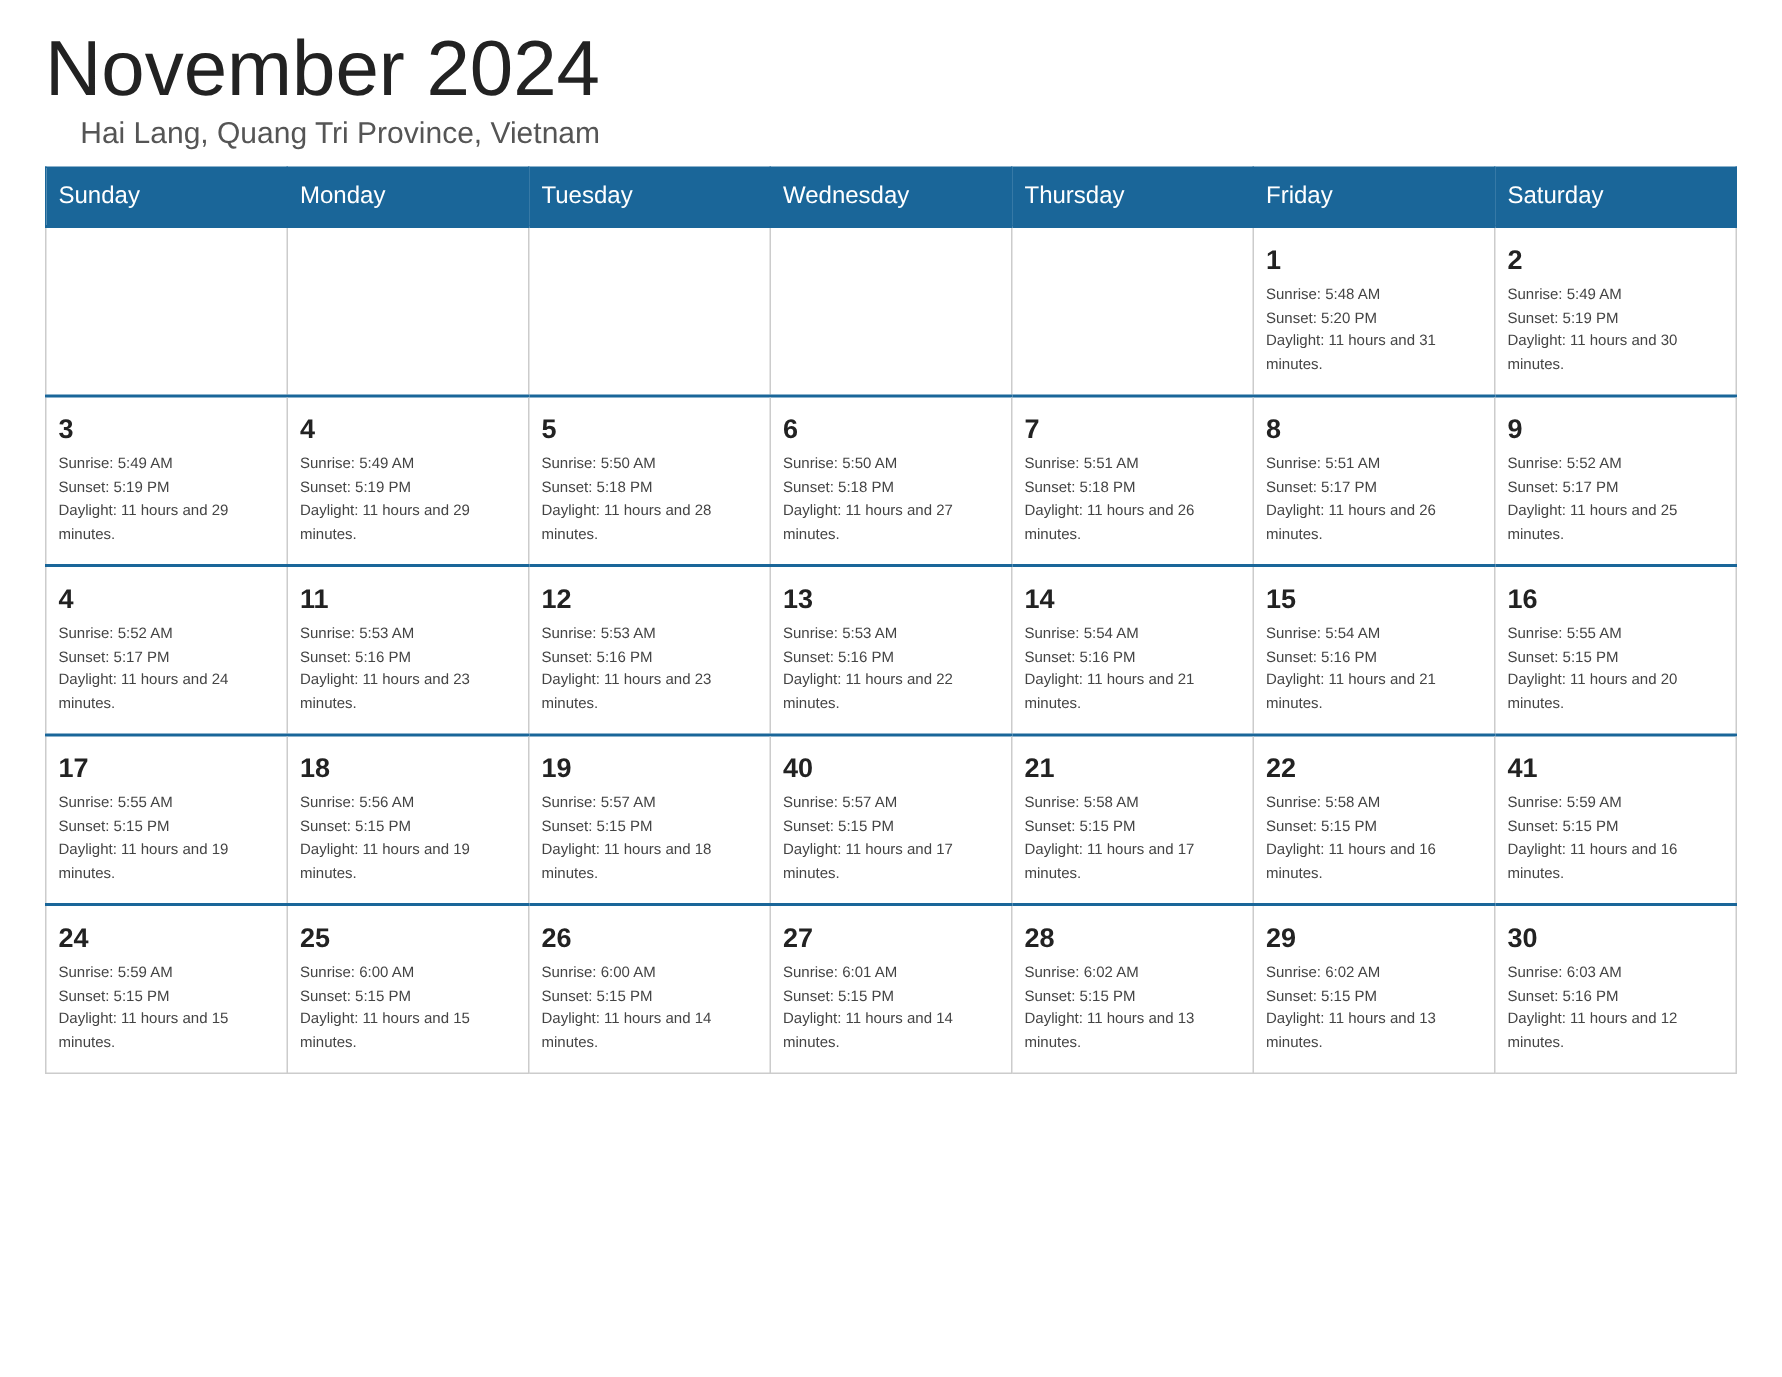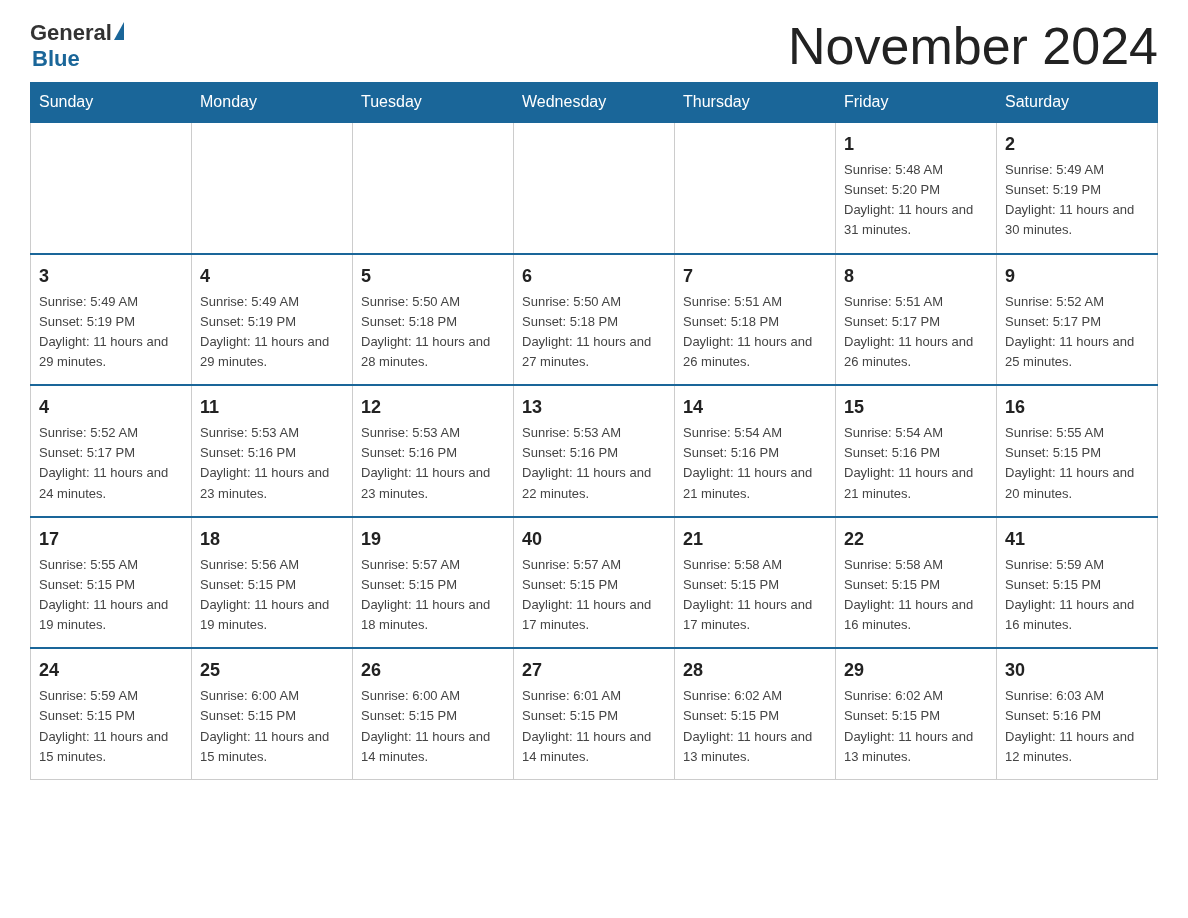--- a/index.html
+++ b/index.html
@@ -84,42 +84,34 @@
     }
     .day-number {
       font-size: 18px;
       font-weight: bold;
       color: #222;
       display: block;
       margin-bottom: 2px;
     }
     .day-info {
       color: #444;
-      font-size: 13px;
+      font-size: 10px;
       line-height: 1.55;
     }
     .empty-cell {
       background: #fff;
     }
   </style>
 </head>
 <body>
 
 <div class="header">
-  <div class="logo">
-    <div class="logo-general">
-      <span>General</span>
-      <span class="logo-arrow"></span>
-    </div>
-    <div>
-      <span class="logo-blue">Blue</span>
-    </div>
-  </div>
   <div class="title-section">
     <div class="month-title">November 2024</div>
+    <div class="subtitle">Hai Lang, Quang Tri Province, Vietnam</div>
   </div>
 </div>
 
 <table class="calendar">
   <thead>
     <tr>
     <th>Sunday</th>
         <th>Monday</th>
         <th>Tuesday</th>
         <th>Wednesday</th>

